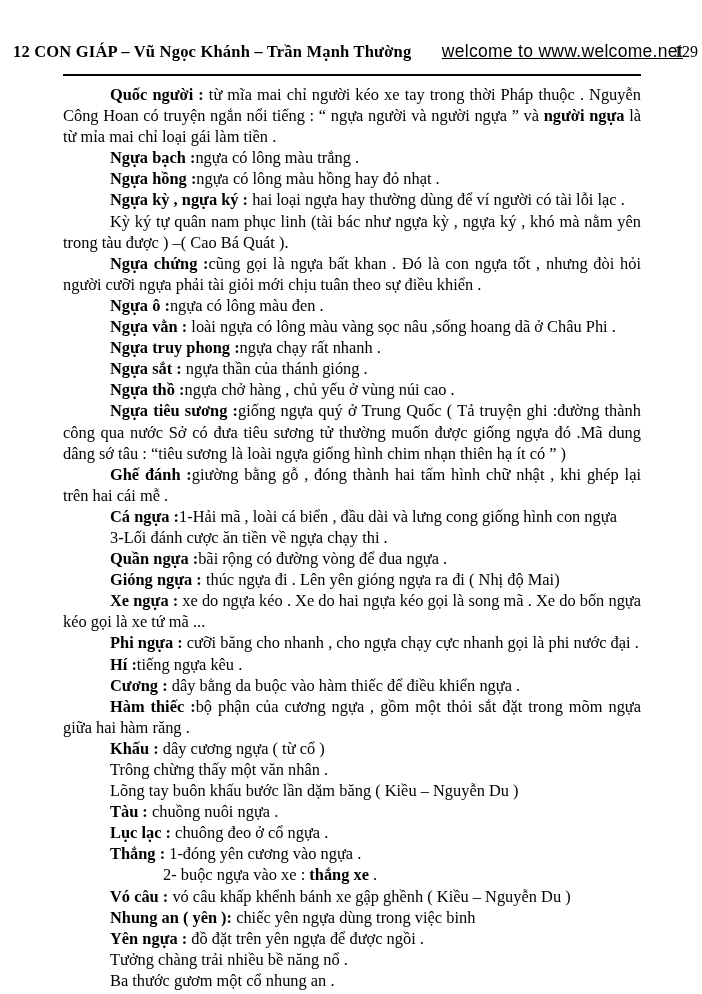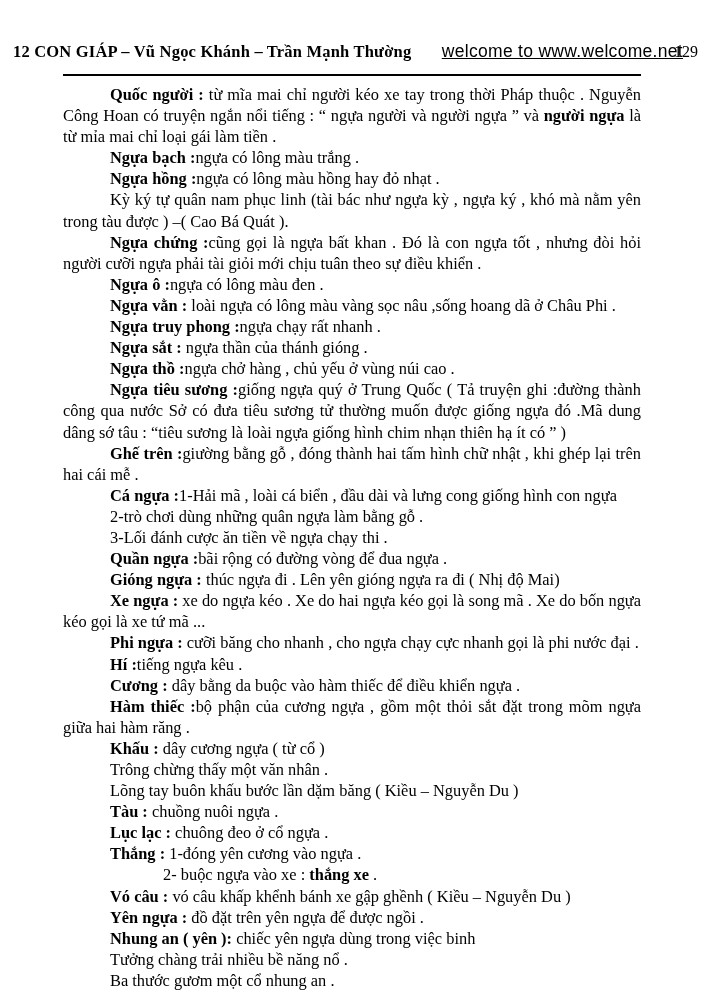--- a/index.html
+++ b/index.html
@@ -66,45 +66,45 @@
 
 <div class="page">
   <div class="hdr-title">12 CON GIÁP – Vũ Ngọc Khánh – Trần Mạnh Thường</div>
   <div class="hdr-link">welcome to www.welcome.net</div>
   <div class="hdr-page">129</div>
   <div class="hdr-rule"></div>
   <div class="doc">
       <p><b>Quốc người : </b><span>từ mĩa mai chỉ người kéo xe tay trong thời Pháp thuộc . Nguyễn Công Hoan có truyện ngắn nổi tiếng : “ ngựa người và người ngựa ” và </span><b>người ngựa</b><span> là từ mỉa mai chỉ loại gái làm tiền .</span></p>
       <p><b>Ngựa bạch :</b><span>ngựa có lông màu trắng .</span></p>
       <p><b>Ngựa hồng :</b><span>ngựa có lông màu hồng hay đỏ nhạt .</span></p>
+      <p><b>Ngựa kỳ , ngựa ký : </b><span>hai loại ngựa hay thường dùng để ví người có tài lỗi lạc .</span></p>
       <p><span>Kỳ ký tự quân nam phục linh (tài bác như ngựa kỳ , ngựa ký , khó mà nằm yên trong tàu được ) –( Cao Bá Quát ).</span></p>
       <p><b>Ngựa chứng :</b><span>cũng gọi là ngựa bất khan . Đó là con ngựa tốt , nhưng đòi hỏi người cưỡi ngựa phải tài giỏi mới chịu tuân theo sự điều khiển .</span></p>
       <p><b>Ngựa ô :</b><span>ngựa có lông màu đen .</span></p>
       <p><b>Ngựa vằn : </b><span>loài ngựa có lông màu vàng sọc nâu ,sống hoang dã ở Châu Phi .</span></p>
       <p><b>Ngựa truy phong :</b><span>ngựa chạy rất nhanh .</span></p>
       <p><b>Ngựa sắt : </b><span>ngựa thần của thánh gióng .</span></p>
       <p><b>Ngựa thồ :</b><span>ngựa chở hàng , chủ yếu ở vùng núi cao .</span></p>
       <p><b>Ngựa tiêu sương :</b><span>giống ngựa quý ở Trung Quốc ( Tả truyện ghi :đường thành công qua nước Sở có đưa tiêu sương tử thường muốn được giống ngựa đó .Mã dung dâng sớ tâu : “tiêu sương là loài ngựa giống hình chim nhạn thiên hạ ít có ” )</span></p>
-      <p><b>Ghế trên :</b><span>giường bằng gỗ , đóng thành hai tấm hình chữ nhật , khi ghép lại trên hai cái mễ .</span></p>
+      <p><b>Ghế đánh :</b><span>giường bằng gỗ , đóng thành hai tấm hình chữ nhật , khi ghép lại trên hai cái mễ .</span></p>
       <p><b>Cá ngựa :</b><span>1-Hải mã , loài cá biển , đầu dài và lưng cong giống hình con ngựa</span></p>
-      <p><span>2-trò chơi dùng những quân ngựa làm bằng gỗ .</span></p>
       <p><span>3-Lối đánh cược ăn tiền về ngựa chạy thi .</span></p>
       <p><b>Quần ngựa :</b><span>bãi rộng có đường vòng để đua ngựa .</span></p>
       <p><b>Gióng ngựa : </b><span>thúc ngựa đi . Lên yên gióng ngựa ra đi ( Nhị độ Mai)</span></p>
       <p><b>Xe ngựa : </b><span>xe do ngựa kéo . Xe do hai ngựa kéo gọi là song mã . Xe do bốn ngựa kéo gọi là xe tứ mã ...</span></p>
       <p><b>Phi ngựa : </b><span>cưỡi băng cho nhanh , cho ngựa chạy cực nhanh gọi là phi nước đại .</span></p>
       <p><b>Hí :</b><span>tiếng ngựa kêu .</span></p>
       <p><b>Cương : </b><span>dây bằng da buộc vào hàm thiếc để điều khiển ngựa .</span></p>
       <p><b>Hàm thiếc :</b><span>bộ phận của cương ngựa , gồm một thỏi sắt đặt trong mõm ngựa giữa hai hàm răng .</span></p>
       <p><b>Khấu : </b><span>dây cương ngựa ( từ cổ )</span></p>
       <p><span>Trông chừng thấy một văn nhân .</span></p>
       <p><span>Lõng tay buôn khấu bước lần dặm băng ( Kiều – Nguyễn Du )</span></p>
       <p><b>Tàu : </b><span>chuồng nuôi ngựa .</span></p>
       <p><b>Lục lạc : </b><span>chuông đeo ở cổ ngựa .</span></p>
       <p><b>Thắng : </b><span>1-đóng yên cương vào ngựa .</span></p>
       <p class="deep"><span>2- buộc ngựa vào xe : </span><b>thắng xe</b><span> .</span></p>
       <p><b>Vó câu : </b><span>vó câu khấp khểnh bánh xe gập ghềnh ( Kiều – Nguyễn Du )</span></p>
+      <p><b>Nhung an ( yên ): </b><span>chiếc yên ngựa dùng trong việc binh</span></p>
       <p><b>Yên ngựa : </b><span>đồ đặt trên yên ngựa để được ngồi .</span></p>
-      <p><b>Nhung an ( yên ): </b><span>chiếc yên ngựa dùng trong việc binh</span></p>
       <p><span>Tưởng chàng trải nhiều bề năng nổ .</span></p>
       <p><span>Ba thước gươm một cổ nhung an .</span></p>
     </div>
 </div>
 
 </body></html>

